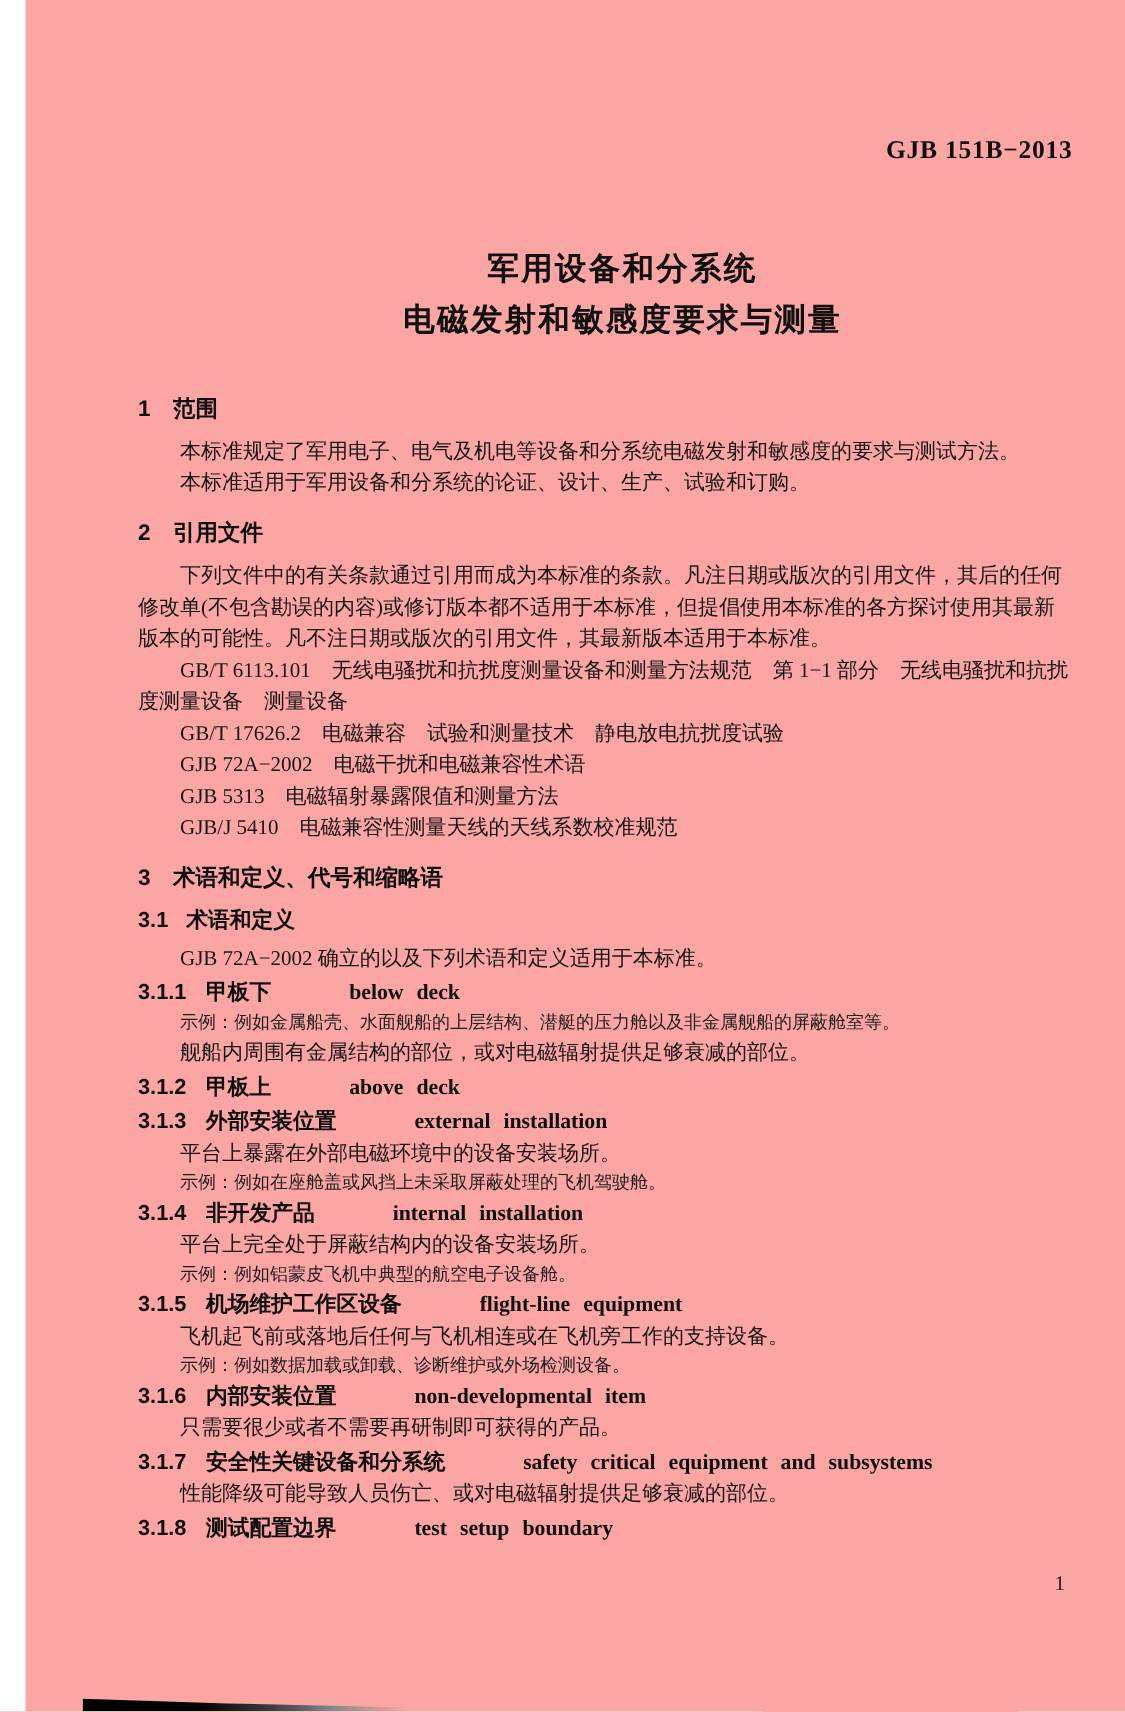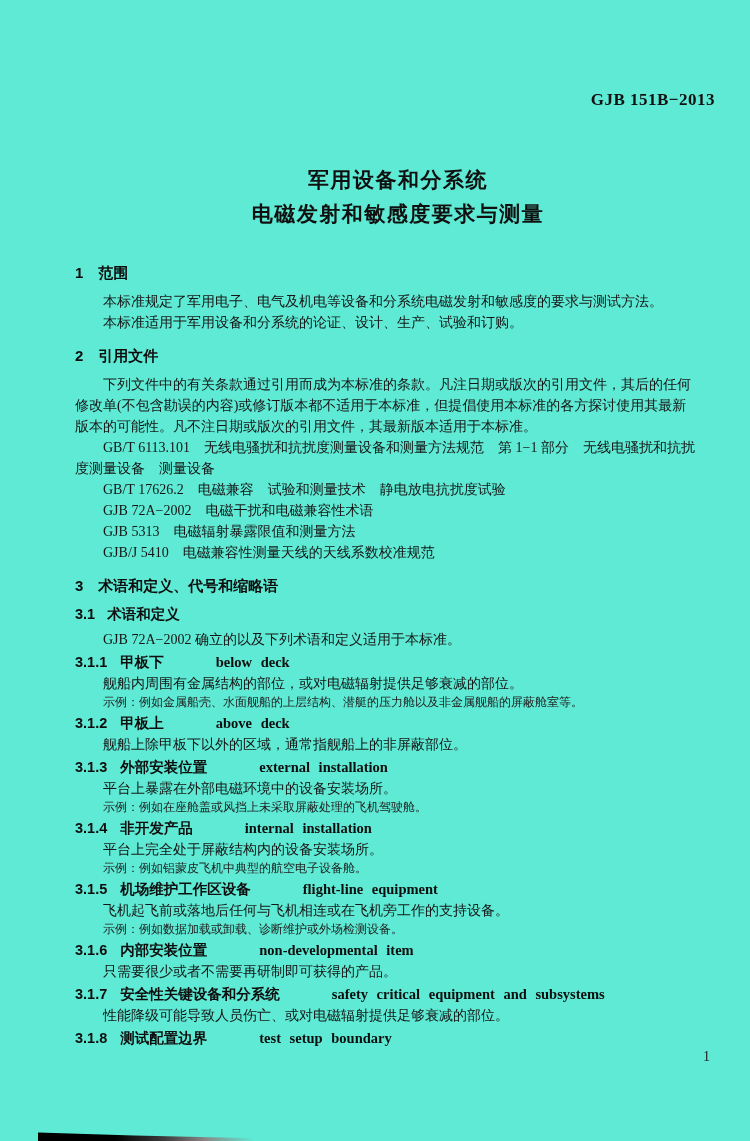--- a/index.html
+++ b/index.html
@@ -2,21 +2,21 @@
 <html><head>
 <meta charset="utf-8">
 <style>
   html, body { margin:0; padding:0; }
   body {
     width:750px; height:1141px; position:relative;
     background:#ffffff; overflow:hidden;
     font-family:"Liberation Serif","DejaVu Serif",serif;
     color:#161616;
   }
-  .page { position:absolute; inset:0; background:#5eead4; }
+  .page { position:absolute; inset:0; background:#fca5a5;margin-left:17px; }
 
   .doc-number {
     position:absolute; top:90px; right:35px;
     font-family:"Liberation Serif","DejaVu Serif",serif;
     font-weight:bold; font-size:17px; letter-spacing:0.5px; color:#111;
   }
 
   .title-block {
     position:absolute; top:163px; left:0; width:750px;
     text-align:center; transform:translateX(23px);
@@ -94,24 +94,23 @@
       <div class="blk para">下列文件中的有关条款通过引用而成为本标准的条款。凡注日期或版次的引用文件，其后的任何修改单(不包含勘误的内容)或修订版本都不适用于本标准，但提倡使用本标准的各方探讨使用其最新版本的可能性。凡不注日期或版次的引用文件，其最新版本适用于本标准。</div>
       <div class="blk ref">GB/T 6113.101　无线电骚扰和抗扰度测量设备和测量方法规范　第 1−1 部分　无线电骚扰和抗扰度测量设备　测量设备</div>
       <div class="blk ref">GB/T 17626.2　电磁兼容　试验和测量技术　静电放电抗扰度试验</div>
       <div class="blk ref">GJB 72A−2002　电磁干扰和电磁兼容性术语</div>
       <div class="blk ref">GJB 5313　电磁辐射暴露限值和测量方法</div>
       <div class="blk ref">GJB/J 5410　电磁兼容性测量天线的天线系数校准规范</div>
       <div class="blk section"><span class="no">3</span><span class="ttl">术语和定义、代号和缩略语</span></div>
       <div class="blk subsection"><span class="no">3.1</span><span class="ttl">术语和定义</span></div>
       <div class="blk para">GJB 72A−2002 确立的以及下列术语和定义适用于本标准。</div>
       <div class="blk term"><span class="no">3.1.1</span><span class="zh">甲板下</span><span class="en">below deck</span></div>
+      <div class="blk note">示例：例如金属船壳、水面舰船的上层结构、潜艇的压力舱以及非金属舰船的屏蔽舱室等。</div>
       <div class="blk para">舰船内周围有金属结构的部位，或对电磁辐射提供足够衰减的部位。</div>
-      <div class="blk note">示例：例如金属船壳、水面舰船的上层结构、潜艇的压力舱以及非金属舰船的屏蔽舱室等。</div>
       <div class="blk term"><span class="no">3.1.2</span><span class="zh">甲板上</span><span class="en">above deck</span></div>
-      <div class="blk para">舰船上除甲板下以外的区域，通常指舰船上的非屏蔽部位。</div>
       <div class="blk term"><span class="no">3.1.3</span><span class="zh">外部安装位置</span><span class="en">external installation</span></div>
       <div class="blk para">平台上暴露在外部电磁环境中的设备安装场所。</div>
       <div class="blk note">示例：例如在座舱盖或风挡上未采取屏蔽处理的飞机驾驶舱。</div>
       <div class="blk term"><span class="no">3.1.4</span><span class="zh">非开发产品</span><span class="en">internal installation</span></div>
       <div class="blk para">平台上完全处于屏蔽结构内的设备安装场所。</div>
       <div class="blk note">示例：例如铝蒙皮飞机中典型的航空电子设备舱。</div>
       <div class="blk term"><span class="no">3.1.5</span><span class="zh">机场维护工作区设备</span><span class="en">flight-line equipment</span></div>
       <div class="blk para">飞机起飞前或落地后任何与飞机相连或在飞机旁工作的支持设备。</div>
       <div class="blk note">示例：例如数据加载或卸载、诊断维护或外场检测设备。</div>
       <div class="blk term"><span class="no">3.1.6</span><span class="zh">内部安装位置</span><span class="en">non-developmental item</span></div>

